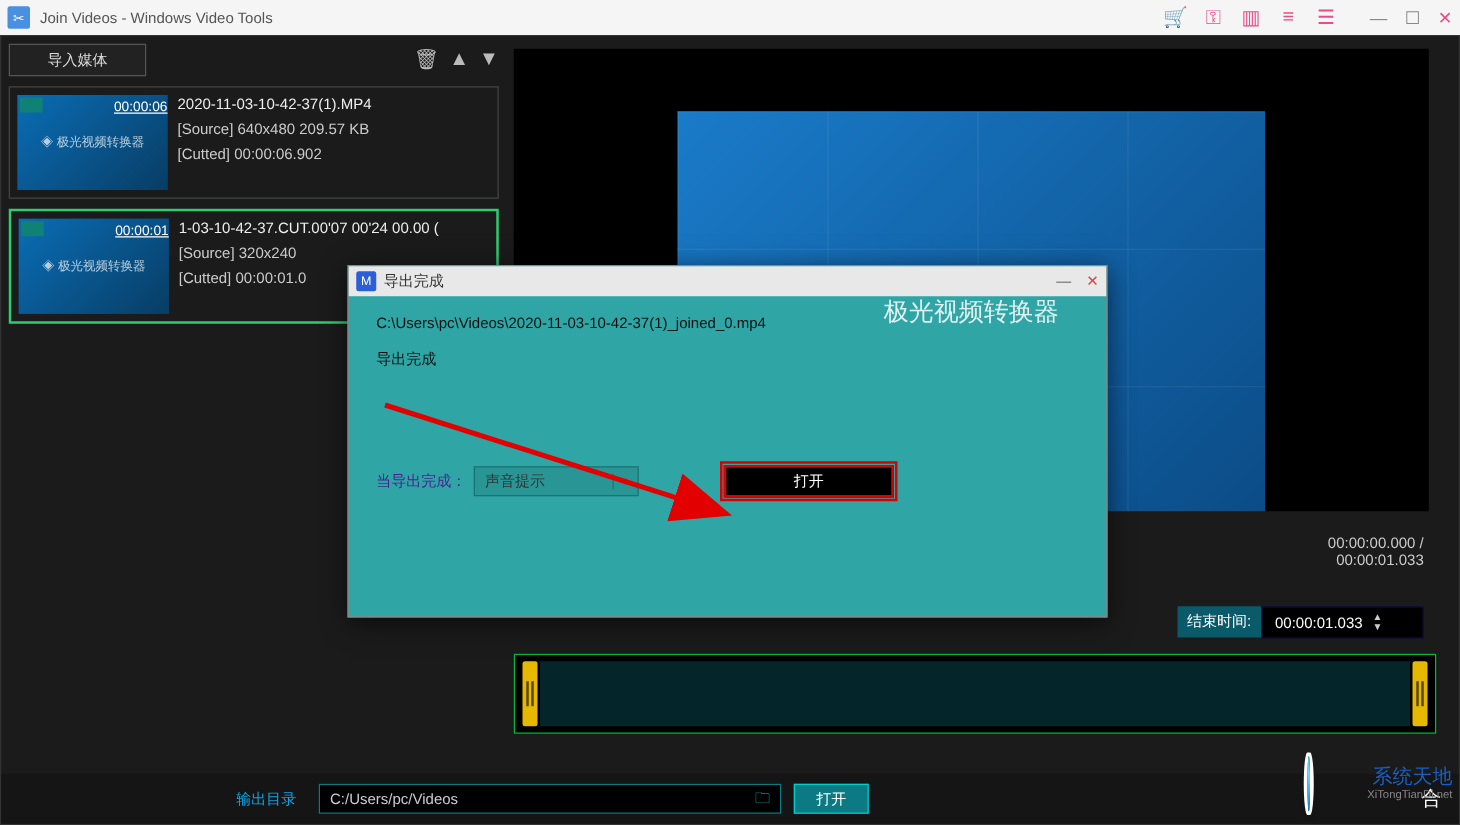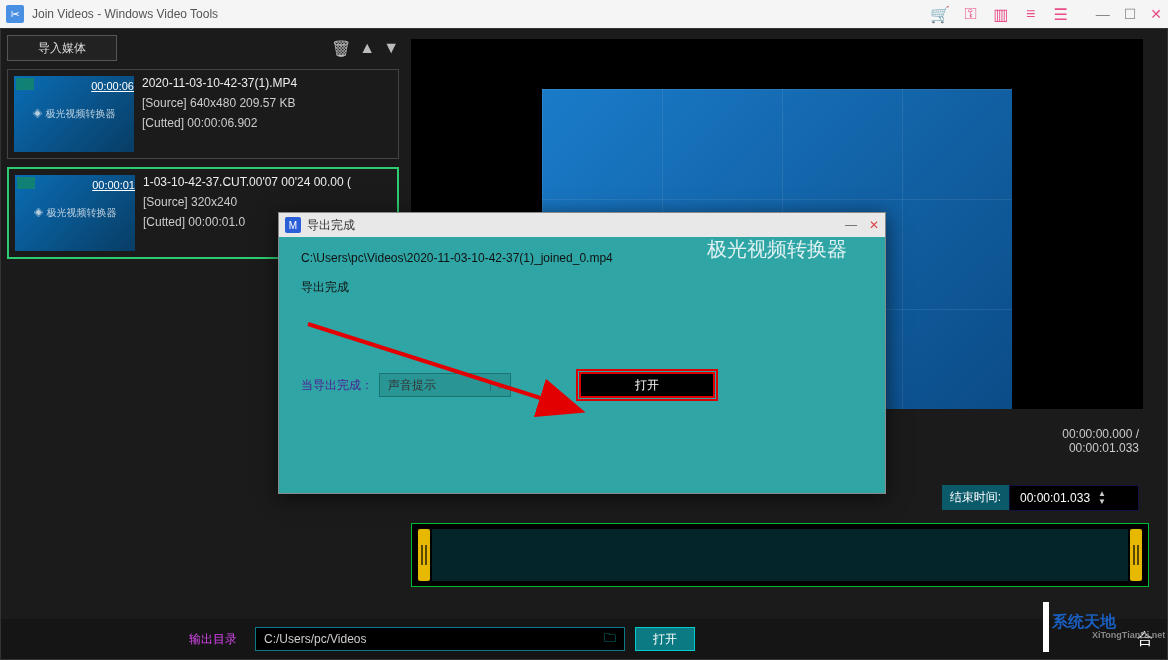--- a/index.html
+++ b/index.html
@@ -50,21 +50,21 @@
 
 
 .timeline { position: absolute; left: 410px; right: 18px; top: 494px; height: 64px; background: #000; border: 1px solid #0b3; padding: 6px; display: flex; align-items: center; }
 .yellow-handle { width: 12px; height: 52px; background: #e6b800; border-radius: 2px; position: relative; }
 .yellow-handle::before, .yellow-handle::after { content: ""; position: absolute; left: 3px; width: 2px; top: 16px; bottom: 16px; background: #5a4800; }
 .yellow-handle::after { left: 7px; }
 .timeline-track { flex: 1; height: 52px; background: #04262a; margin: 0 2px; }
 
 
 .bottom-bar { position: absolute; left: 0; right: 0; bottom: 0; height: 40px; background: #151515; display: flex; align-items: center; padding: 0 14px 0 188px; gap: 10px; }
-.bottom-label { color: #d946ef; margin-right: 8px; }
+.bottom-label { color: #0ea5e9; margin-right: 8px; }
 .out-path { flex: 0 0 370px; height: 24px; border: 1px solid #0b7a82; background: #000; color: #ccc; display: flex; align-items: center; padding: 0 8px; justify-content: space-between; }
 .folder-ico { color: #0cc; }
 .open-btn { width: 60px; height: 24px; background: #0b7a82; border: 1px solid #0cc; color: #fff; display: flex; align-items: center; justify-content: center; cursor: pointer; }
 .bottom-right { margin-left: auto; color: #fff; font-size: 16px; }
 
 
 .dialog { position: absolute; left: 278px; top: 212px; width: 608px; height: 282px; background: #2fa5a5; border: 1px solid #888; box-shadow: 0 4px 20px rgba(0,0,0,.6); }
 .dialog-title { height: 24px; background: #e8e8e8; display: flex; align-items: center; padding: 0 6px; }
 .dialog-app-ico { width: 16px; height: 16px; background: #2a5fd8; border-radius: 2px; display: flex; align-items: center; justify-content: center; color: #fff; font-size: 10px; }
 .dialog-title-text { margin-left: 6px; color: #333; font-size: 12px; }
@@ -82,21 +82,21 @@
 .dlg-select .chev { color: #555; font-size: 10px; border-left: 1px solid #1a7474; padding-left: 6px; }
 .dlg-btn-main { width: 136px; height: 26px; background: #000; color: #fff; display: flex; align-items: center; justify-content: center; cursor: pointer; border: 2px solid #d00; outline: 2px solid #d00; outline-offset: 1px; margin-left: 62px; }
 .dlg-btn-secondary { width: 136px; height: 26px; background: #000; color: #fff; display: flex; align-items: center; justify-content: center; cursor: pointer; margin-left: 18px; }
 
 
 .arrow { position: absolute; left: 298px; top: 314px; width: 300px; height: 110px; pointer-events: none; z-index: 20; }
 
 
 .watermark { position: absolute; right: 6px; bottom: 6px; width: 116px; height: 54px; display: flex; align-items: center; z-index: 30; }
 .wm-globe { width: 44px; height: 44px; border-radius: 50%; background: radial-gradient(circle at 30% 30%, #7fd9ff, #1a7dcf); box-shadow: 0 0 0 3px #fff, 0 2px 6px rgba(0,0,0,.5); }
-.wm-text { margin-left: 6px; color: #1a5fbf; font-weight: bold; line-height: 1.1; }
+.wm-text { margin-left: 6px; color: #1a5fbf; font-weight: normal; line-height: 1.1; text-align: right; }
 .wm-text .big { font-size: 16px; }
 .wm-text .small { font-size: 9px; color: #888; margin-left: 40px; }
 </style>
 </head>
 <body>
 
 <div class="titlebar">
   <div class="app-icon">✂</div>
   <div class="title">Join Videos - Windows Video Tools</div>
   <div class="right-icons">

